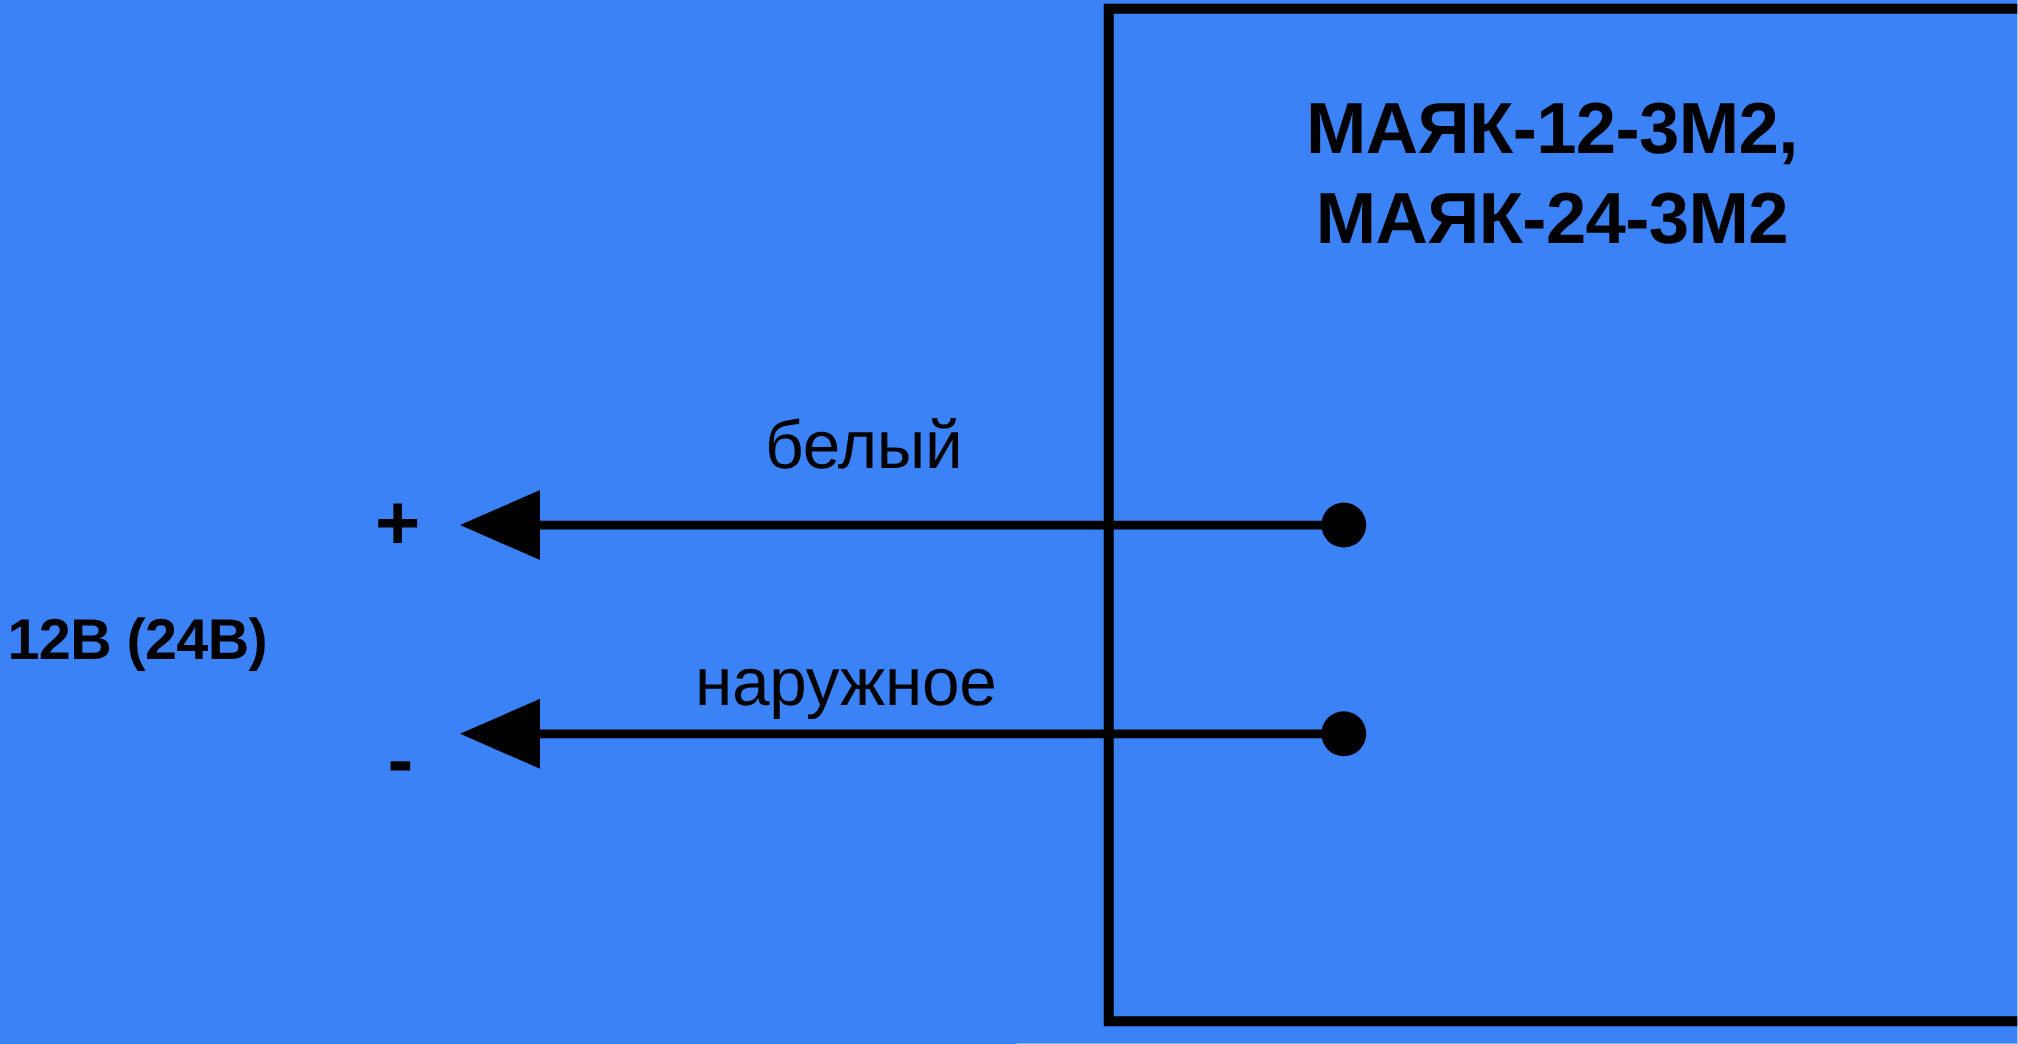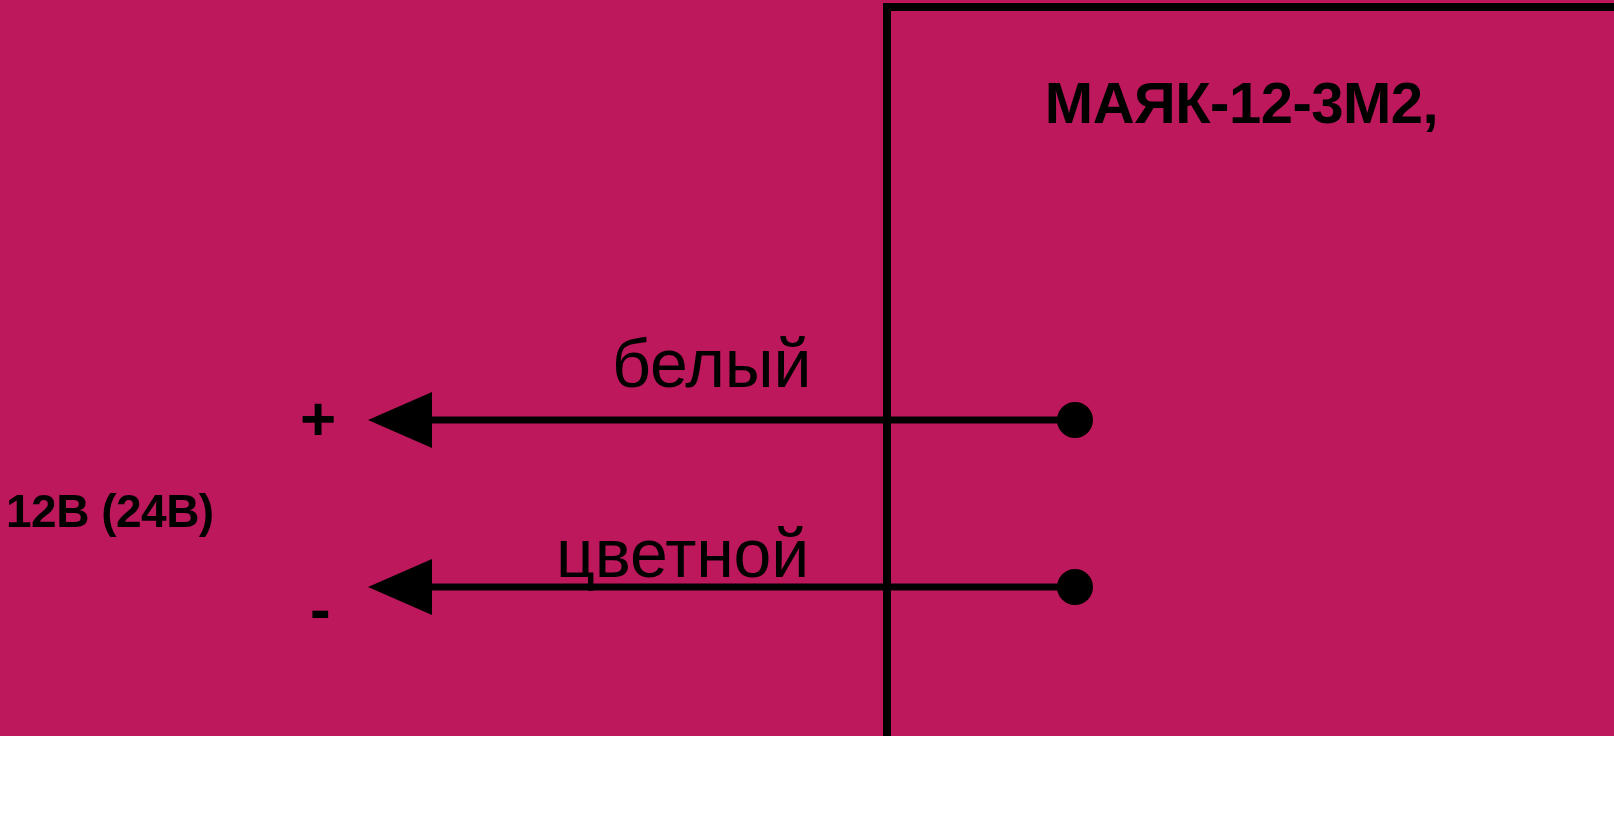--- a/index.html
+++ b/index.html
@@ -3,22 +3,22 @@
 <meta charset="utf-8">
 <style>
   html, body {
     margin: 0;
     padding: 0;
     background: #ffffff;
   }
   #diagram-root {
     position: relative;
     width: 1614px;
-    height: 736px;
-    background: #be185d;
+    height: 835px;
+    background: #3b82f6;
     overflow: hidden;
     font-family: "Liberation Sans", sans-serif;
     color: #000000;
   }
   #schematic-svg {
     position: absolute;
     left: 0;
     top: 0;
     width: 1614px;
     height: 835px;
@@ -44,21 +44,21 @@
     font-size: 54px;
     font-weight: normal;
     text-align: center;
     width: 717px;
     left: 883px;
     top: 232px;
     letter-spacing: -0.3px;
   }
   
   .wire-label {
-    font-size: 68px;
+    font-size: 54px;
     font-weight: normal;
     letter-spacing: -0.2px;
   }
   #wire-label-white { left: 612px; top: 329px; }
   #wire-label-color { left: 556px; top: 519px; }
   
   #supply-label {
     font-size: 46px;
     font-weight: bold;
     left: 6px;
@@ -90,21 +90,22 @@
     <line x1="395" y1="420" x2="1075" y2="420" stroke="#000000" stroke-width="7"></line>
     <polygon points="368,420 432,392 432,448" fill="#000000"></polygon>
     <circle cx="1075" cy="420" r="18" fill="#000000"></circle>
 
     <line x1="395" y1="587" x2="1075" y2="587" stroke="#000000" stroke-width="7"></line>
     <polygon points="368,587 432,559 432,615" fill="#000000"></polygon>
     <circle cx="1075" cy="587" r="18" fill="#000000"></circle>
   </svg>
 
   <div class="txt device-title-line" id="device-title-1">МАЯК-12-3М2,</div>
+  <div class="txt device-title-line" id="device-title-2">МАЯК-24-3М2</div>
 
   <div class="txt wire-label" id="wire-label-white">белый</div>
-  <div class="txt wire-label" id="wire-label-color">цветной</div>
+  <div class="txt wire-label" id="wire-label-color">наружное</div>
 
   <div class="txt" id="supply-label">12В (24В)</div>
   <div class="txt" id="polarity-plus">+</div>
   <div class="txt" id="polarity-minus">-</div>
 
 </div>
 
 </body></html>

